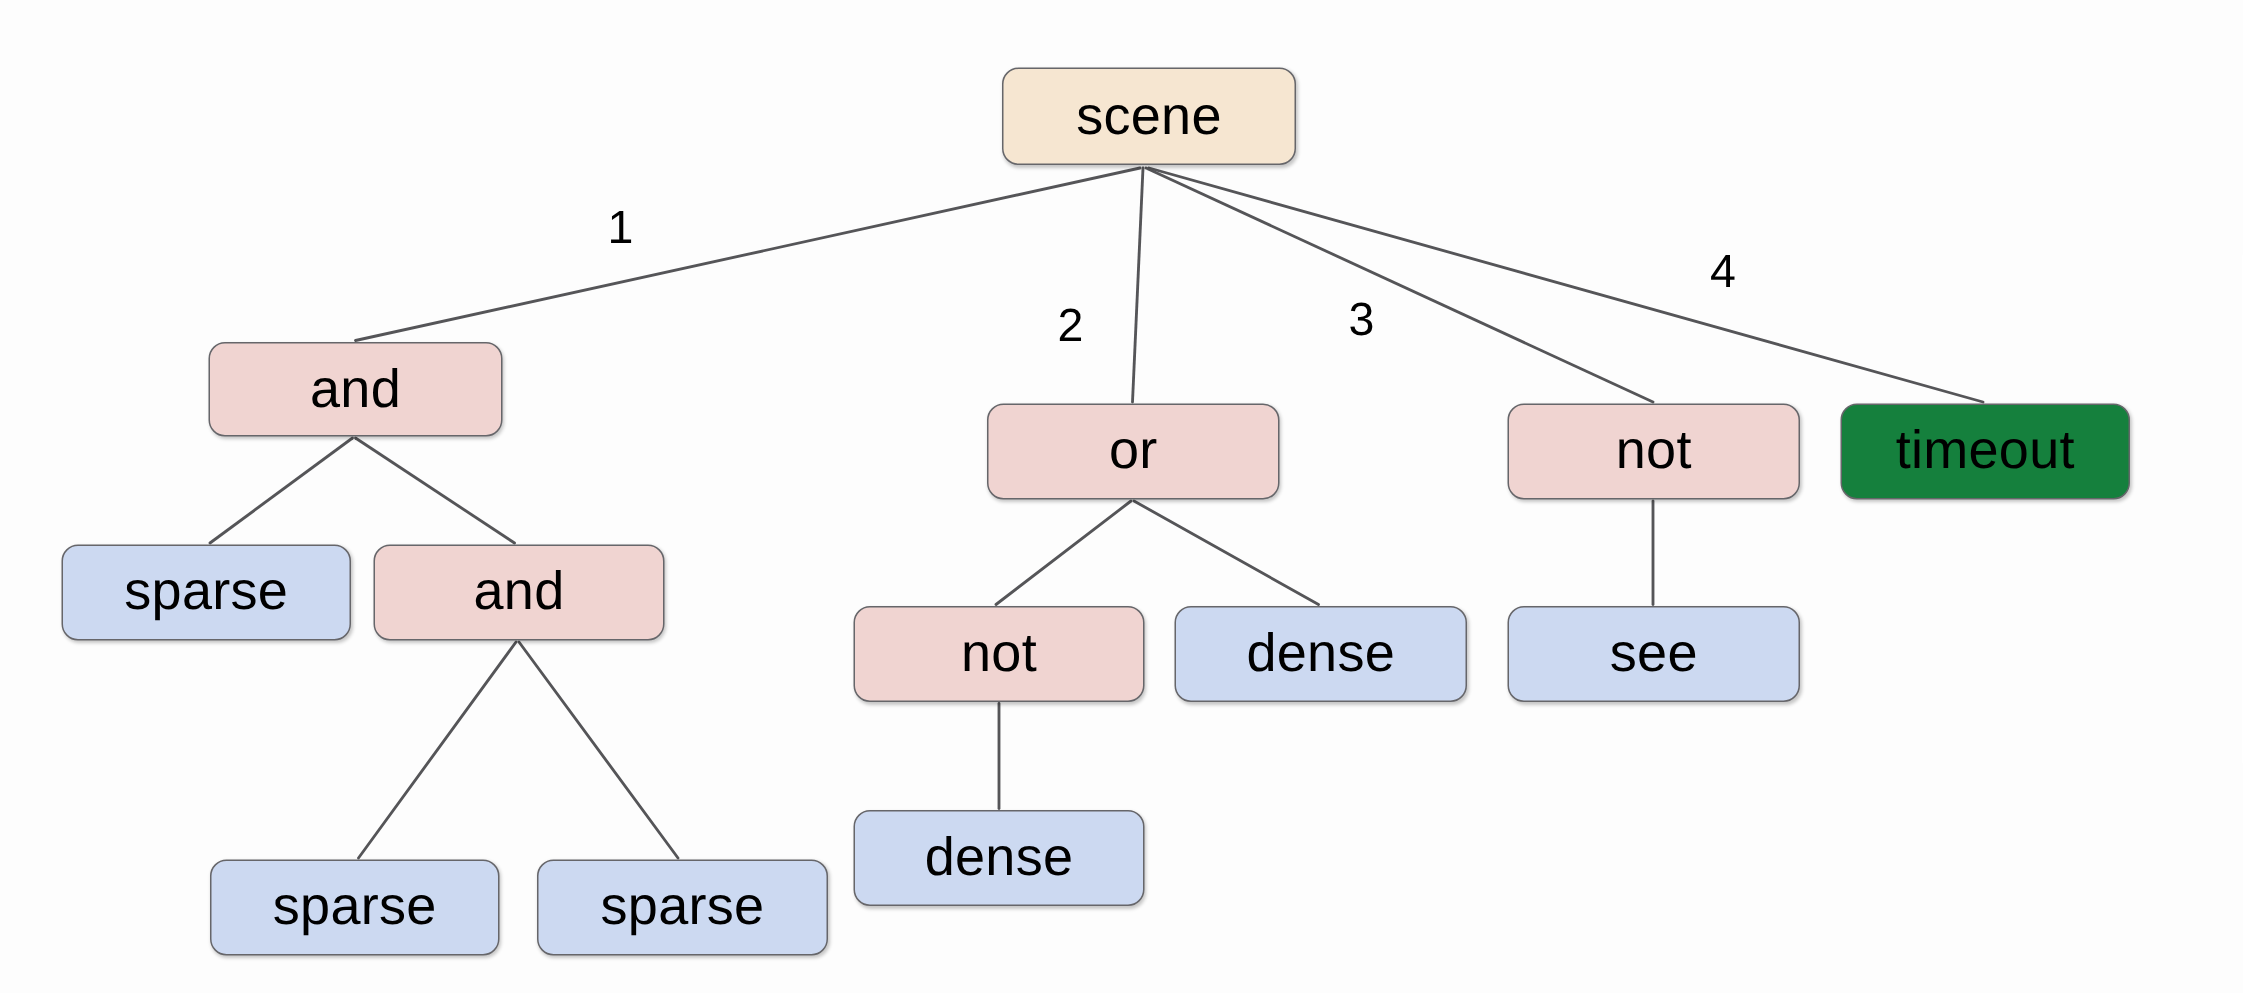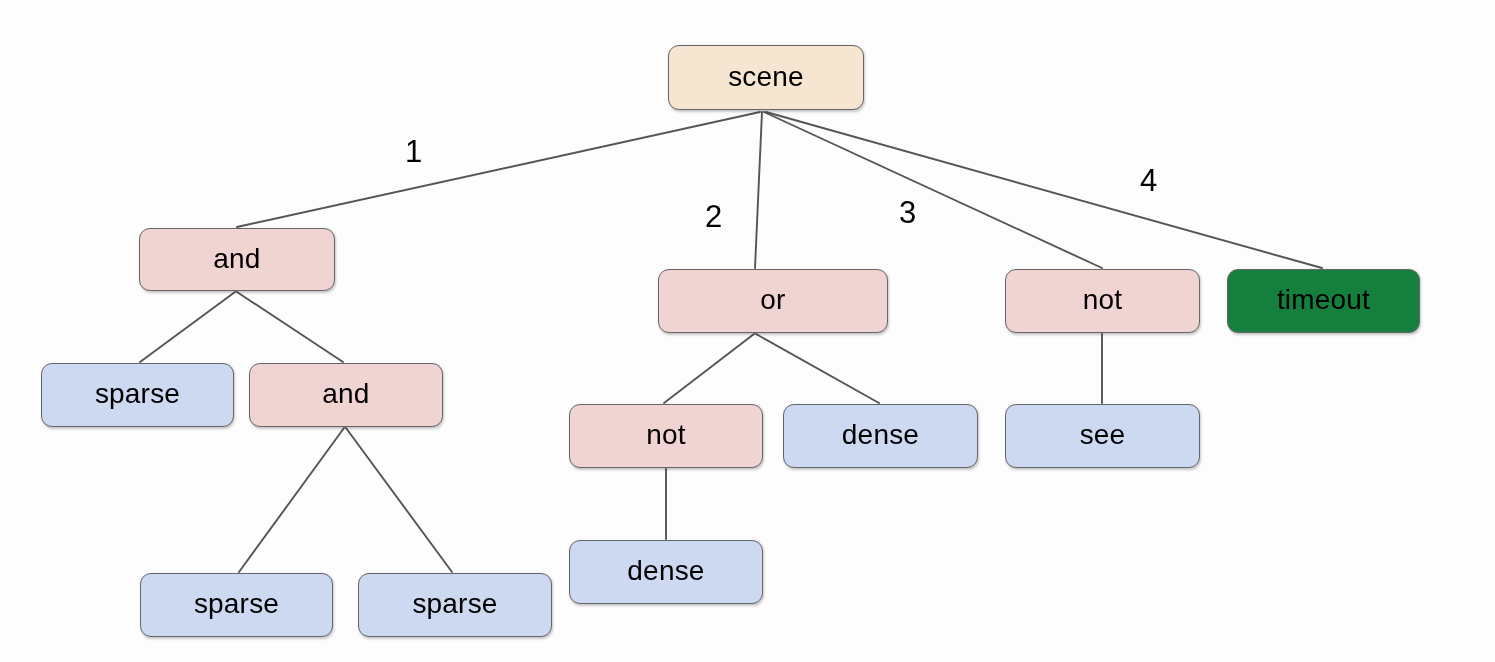--- a/index.html
+++ b/index.html
@@ -25,21 +25,21 @@
     height: 662px;
   }
   .node {
     position: absolute;
     box-sizing: border-box;
     border: 1.6px solid #66666a;
     border-radius: 11px;
     display: flex;
     align-items: center;
     justify-content: center;
-    font-size: 28px;
+    font-size: 36px;
     line-height: 1;
     color: #000000;
     letter-spacing: 0.2px;
     box-shadow: 1px 1.5px 2.5px rgba(0,0,0,0.22);
     -webkit-font-smoothing: antialiased;
   }
   .node-label {
     pointer-events: none;
     white-space: nowrap;
     margin-top: -2px;
@@ -70,21 +70,21 @@
       <line x1="666" y1="469" x2="666" y2="539" stroke="#555558" stroke-width="1.9" stroke-linecap="round"></line>
       <line x1="1102" y1="334" x2="1102" y2="403" stroke="#555558" stroke-width="1.9" stroke-linecap="round"></line>
     </svg>
   <div id="node-layer">
       <div class="node" style="left: 668px; top: 45px; width: 196px; height: 65px; background: rgb(246, 230, 209); border-color: rgb(102, 102, 106);">
         <span class="node-label">scene</span>
       </div>
       <div class="node" style="left: 139px; top: 228px; width: 196px; height: 63px; background: rgb(240, 212, 209); border-color: rgb(102, 102, 106);">
         <span class="node-label">and</span>
       </div>
-      <div class="node" style="left: 658px; top: 269px; width: 230px; height: 64px; background: rgb(240, 212, 209); border-color: rgb(102, 102, 106);">
+      <div class="node" style="left: 658px; top: 269px; width: 195px; height: 64px; background: rgb(240, 212, 209); border-color: rgb(102, 102, 106);">
         <span class="node-label">or</span>
       </div>
       <div class="node" style="left: 1005px; top: 269px; width: 195px; height: 64px; background: rgb(240, 212, 209); border-color: rgb(102, 102, 106);">
         <span class="node-label">not</span>
       </div>
       <div class="node" style="left: 1227px; top: 269px; width: 193px; height: 64px; background: #15803d; border-color: rgb(102, 102, 106);">
         <span class="node-label">timeout</span>
       </div>
       <div class="node" style="left: 41px; top: 363px; width: 193px; height: 64px; background: rgb(204, 217, 241); border-color: rgb(102, 102, 106);">
         <span class="node-label">sparse</span>

